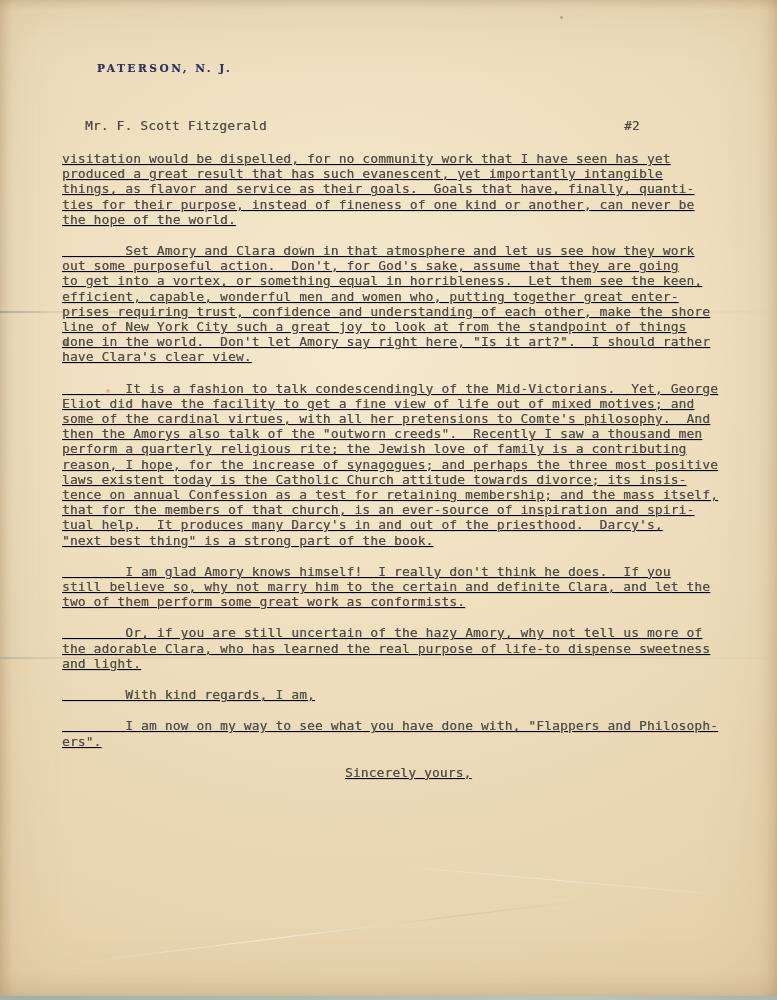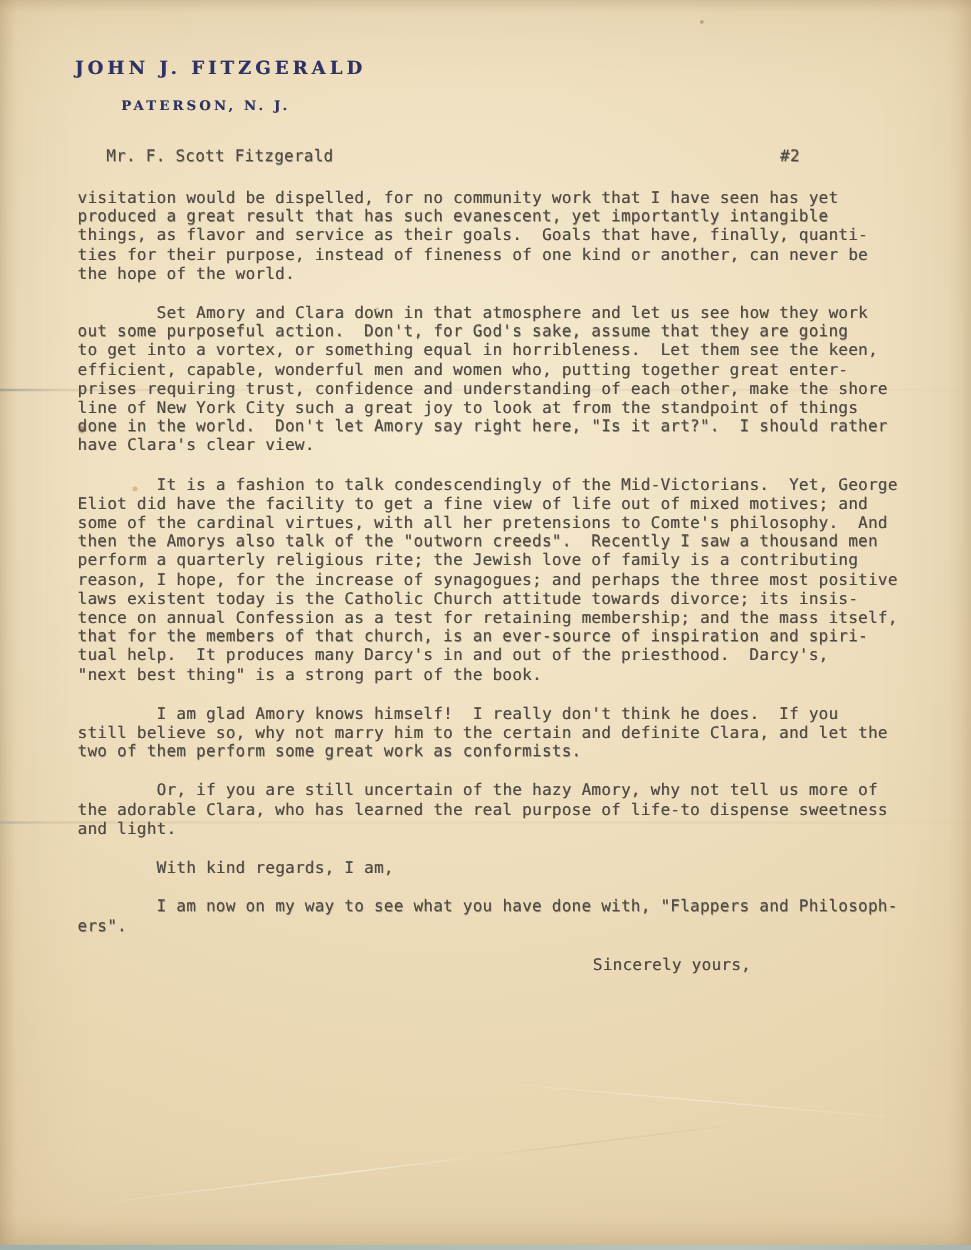--- a/index.html
+++ b/index.html
@@ -24,24 +24,24 @@
   }
   
   .typed {
     color: #4e4942;
     font-size: 12.8px;
     line-height: 15.2px;
     letter-spacing: 0.2px;
     white-space: pre-wrap;
     text-shadow: 0.4px 0.3px 0.5px rgba(78,73,66,0.55);
   }
-  .letter-body { position: absolute; left: 62px; top: 151px; width: 668px; }
+  .letter-body { position: absolute; left: 62px; top: 151px; width: 668px; text-decoration: underline; }
   .paragraph { margin: 0 0 16px 0; }
   .closing-line { margin: 0 0 16px 0; }
-  .signoff-line { margin-left: 283px; text-align: center; }
+  .signoff-line { margin-left: 283px; }
   
   .doc-header { position: absolute; left: 62px; top: 118px; width: 668px; height: 16px; }
   .recipient { position: absolute; left: 23px; top: 0; }
   .page-number { position: absolute; left: 562px; top: 0; }
   
   .letterhead { position: absolute; left: 60px; top: 46px; color: #2e3263; font-family: "DejaVu Serif", "Liberation Serif", serif; }
   .letterhead-name {
     font-size: 14.5px; font-weight: bold; letter-spacing: 3.2px;
     text-shadow: 0.3px 0.3px 0.4px rgba(46,50,99,0.5);
   }
@@ -89,21 +89,20 @@
   <div class="crease crease-lower"></div>
   <div class="crease crease-diagonal"></div>
   <div class="crease crease-diagonal-2"></div>
   <div class="speck speck-1"></div>
   <div class="speck speck-2"></div>
   <div class="speck speck-3"></div>
   <div class="speck speck-4"></div>
   <div class="scanner-strip"></div>
 
   <div class="letterhead">
-    <div class="letterhead-name">JOHN J. FITZGERALD</div>
     <div class="letterhead-location">PATERSON, N. J.</div>
   </div>
 
   <div class="doc-header">
     <div class="typed recipient">Mr. F. Scott Fitzgerald</div>
     <div class="typed page-number">#2</div>
   </div>
 
   <div class="letter-body">
     <p class="typed paragraph">visitation would be dispelled, for no community work that I have seen has yet

